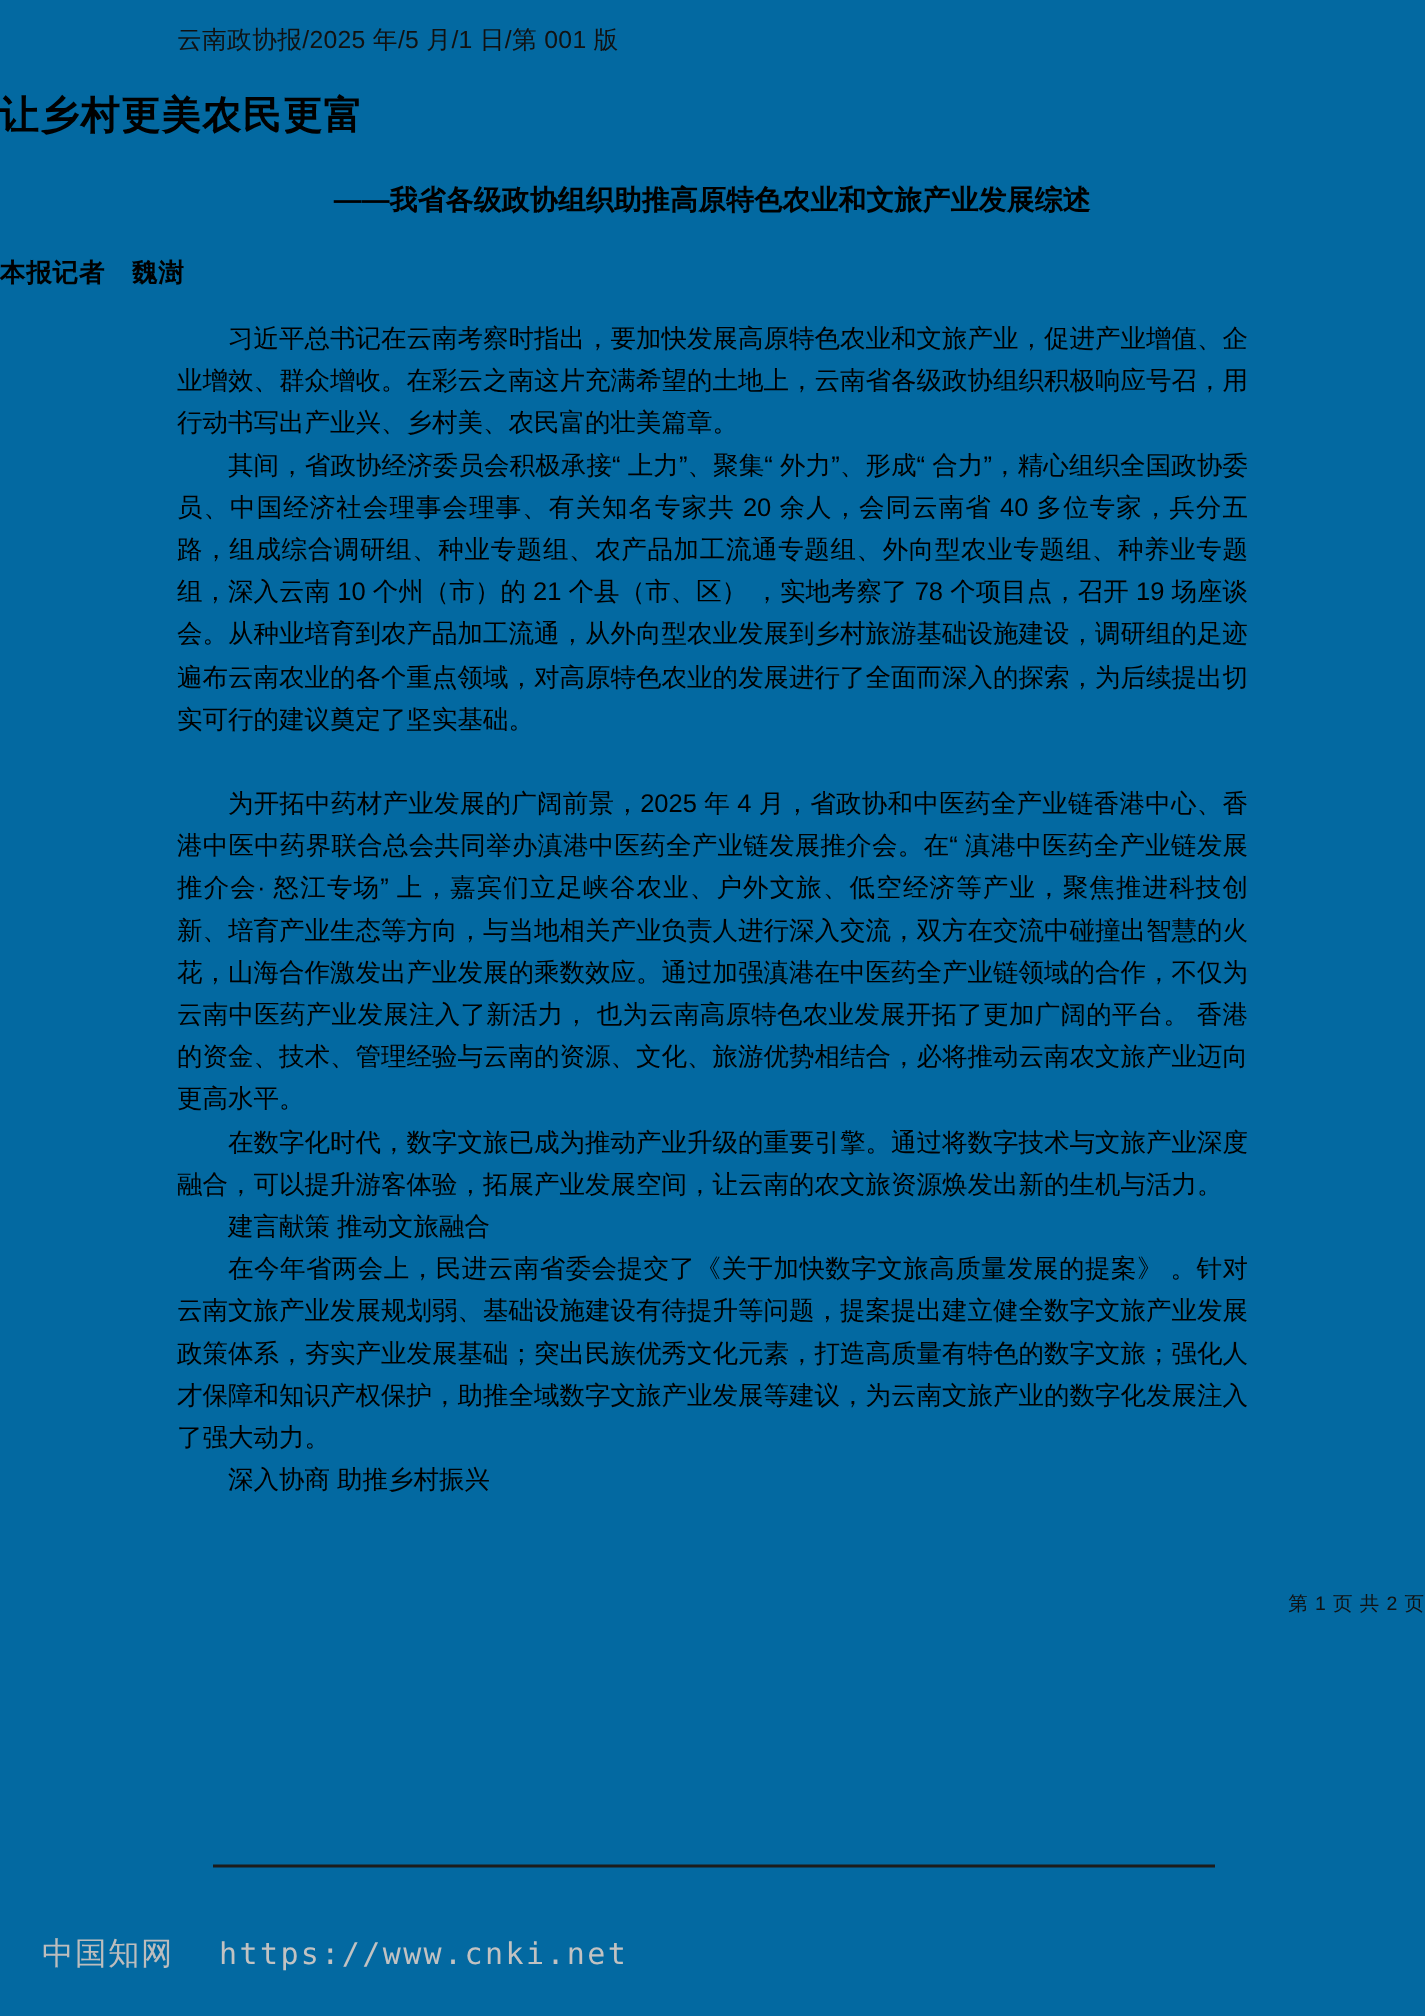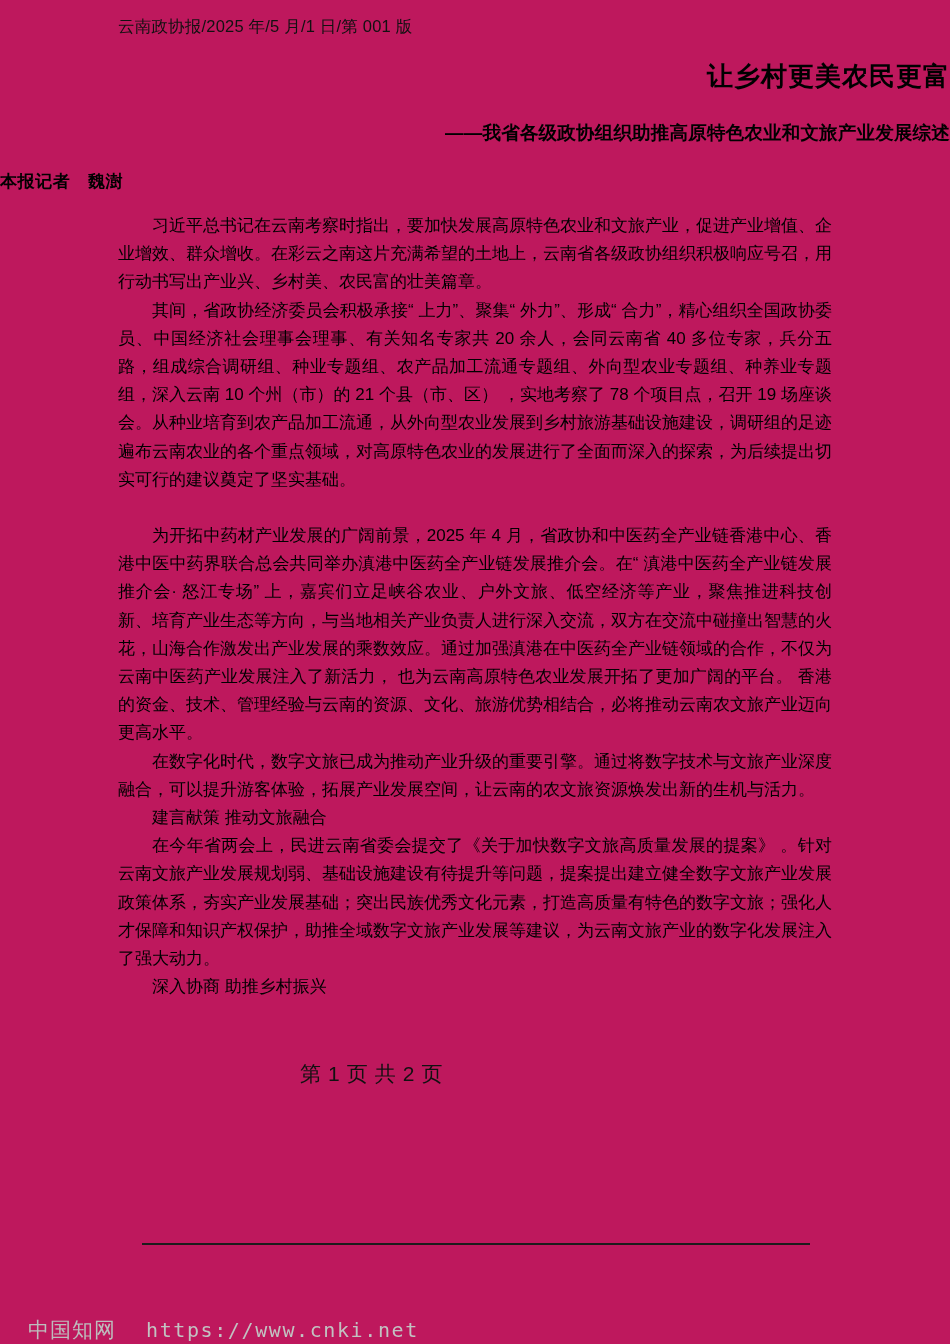--- a/index.html
+++ b/index.html
@@ -8,21 +8,21 @@
     background: #ffffff;
   }
   body {
     font-family: "Liberation Sans", "DejaVu Sans", sans-serif;
     color: #000000;
   }
   .page {
     position: relative;
     width: 950px;
     height: 1344px;
-    background: #be185d;
+    background: #0369a1;
     overflow: hidden;
     box-sizing: border-box;
   }
 
   
   .masthead {
     position: absolute;
     left: 118px;
     top: 16px;
     font-size: 16.5px;
@@ -30,32 +30,32 @@
     color: #111;
     white-space: nowrap;
   }
 
   
   .main-title {
     position: absolute;
     left: 0;
     right: 0;
     top: 59px;
-    text-align: right;
+    text-align: left;
     font-size: 26px;
     font-weight: bold;
     letter-spacing: 1px;
     color: #000;
   }
   .sub-title {
     position: absolute;
     left: 0;
     right: 0;
     top: 120px;
-    text-align: right;
+    text-align: center;
     font-size: 18.5px;
     font-weight: bold;
     letter-spacing: 0.2px;
     color: #000;
   }
   .byline {
     position: absolute;
     left: 0;
     right: 0;
     top: 170px;
@@ -85,22 +85,22 @@
   .spacer-para {
     height: 28px;
   }
 
   
   .page-number {
     position: absolute;
     left: 0;
     right: 0;
     top: 1060px;
-    text-align: left;
-    font-size: 21px;
+    text-align: right;
+    font-size: 13px;
     letter-spacing: 0.6px;
     color: #111;
   }
   .page-number .inner {
     display: inline-block;
     margin-left: 300px;
   }
 
   
   .bottom-rule {
@@ -114,21 +114,20 @@
 
   
   .watermark {
     position: absolute;
     left: 28px;
     top: 1288px;
     display: flex;
     align-items: baseline;
     color: #b9b9b9;
     user-select: none;
-    margin-top: 28px;
   }
   .watermark .wm-logo {
     font-family: "DejaVu Serif", "Liberation Serif", serif;
     font-size: 21px;
     letter-spacing: 1px;
     color: #bdbdbd;
   }
   .watermark .wm-url {
     margin-left: 30px;
     font-family: "DejaVu Sans Mono", "Liberation Mono", monospace;

